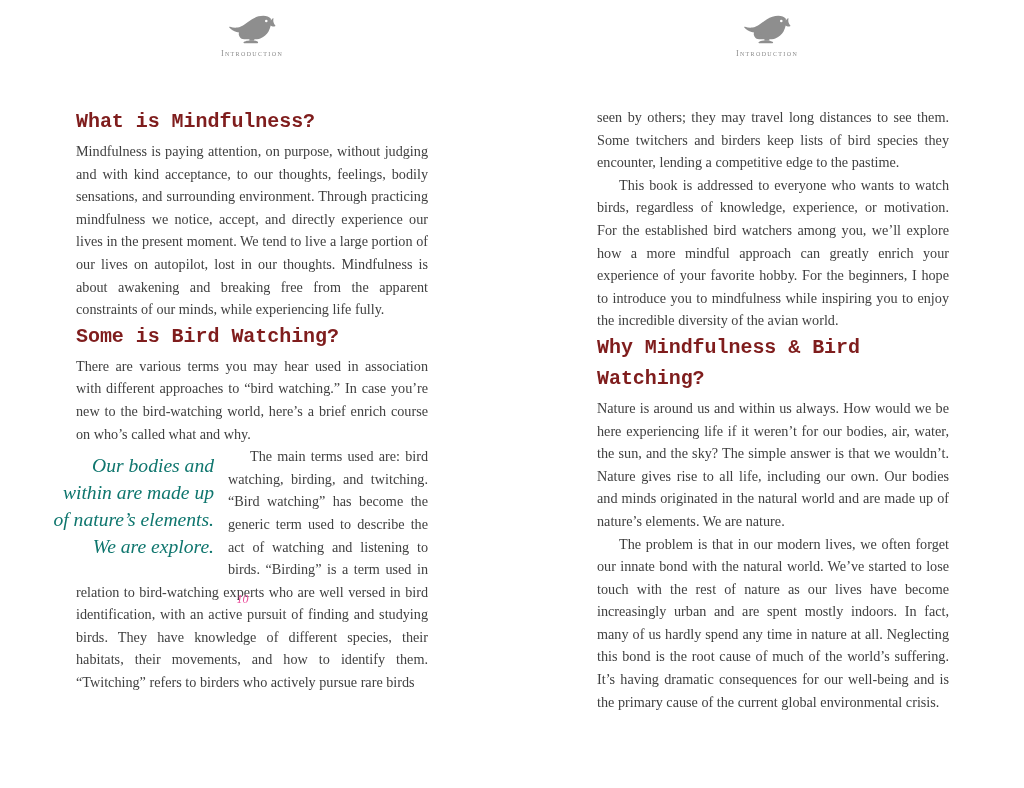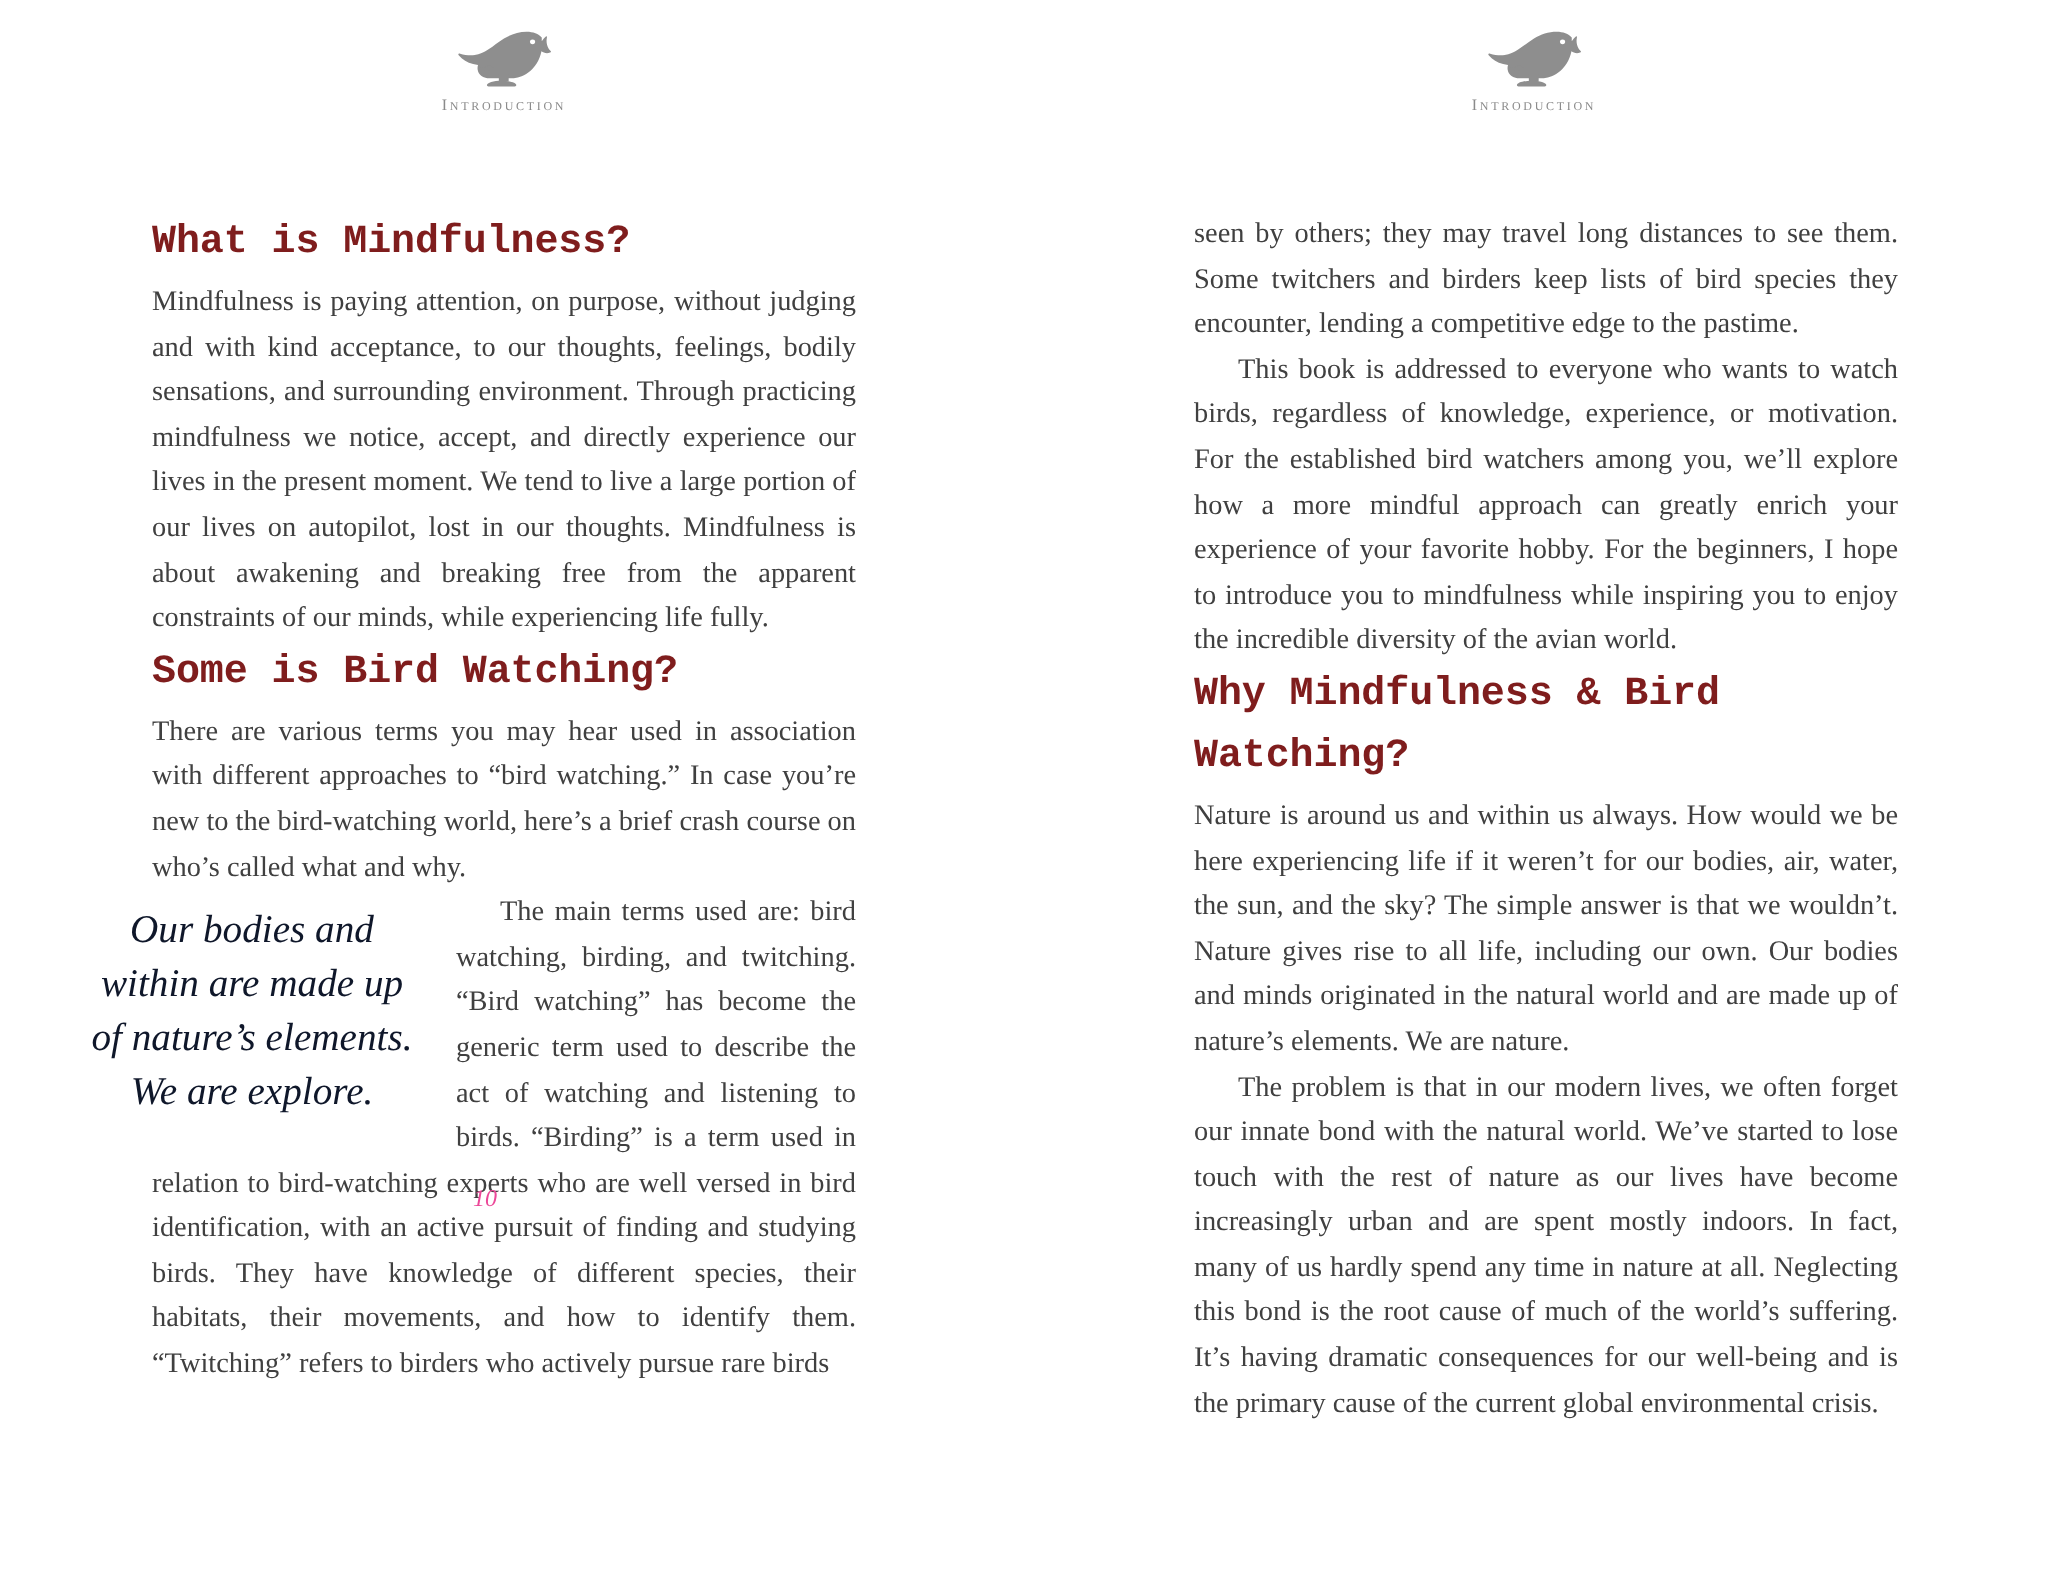--- a/index.html
+++ b/index.html
@@ -90,22 +90,22 @@
   p.body.indent { text-indent: 22px; }
 
   
   .pullquote {
     float: left;
     width: 176px;
     margin: 7px 14px 4px -38px;
     font-style: italic;
     font-size: 19.6px;
     line-height: 27px;
-    text-align: center;
-    color: #0f172a;
+    text-align: right;
+    color: #0f766e;
     shape-outside: inset(0);
   }
   .pullquote span { display: block; }
 
   
   .folio {
     position: absolute;
     bottom: 37px;
     left: 0;
     right: 17px;
@@ -136,21 +136,21 @@
       </svg>
       <span class="runhead-label">Introduction</span>
     </div>
 
     <div class="col">
 
       <h2 class="section-head">What is Mindfulness?</h2>
       <p class="body">Mindfulness is paying attention, on purpose, without judging and with kind acceptance, to our thoughts, feelings, bodily sensations, and surrounding environment. Through practicing mindfulness we notice, accept, and directly experience our lives in the present moment. We tend to live a large portion of our lives on autopilot, lost in our thoughts. Mindfulness is about awakening and breaking free from the apparent constraints of our minds, while experiencing life fully.</p>
 
       <h2 class="section-head gap-before">Some is Bird Watching?</h2>
-      <p class="body">There are various terms you may hear used in association with different approaches to “bird watching.” In case you’re new to the bird-watching world, here’s a brief crash course on who’s called what and why.</p>
+      <p class="body">There are various terms you may hear used in association with different approaches to “bird watching.” In case you’re new to the bird-watching world, here’s a brief enrich course on who’s called what and why.</p>
 
       <div class="pullquote">
         <span>Our bodies and</span>
         <span>within are made up</span>
         <span>of nature’s elements.</span>
         <span>We are explore.</span>
       </div>
 
       <p class="body indent">The main terms used are: bird watching, birding, and twitching. “Bird watching” has become the generic term used to describe the act of watching and listening to birds. “Birding” is a term used in relation to bird-watching experts who are well versed in bird identification, with an active pursuit of finding and studying birds. They have knowledge of different species, their habitats, their movements, and how to identify them. “Twitching” refers to birders who actively pursue rare birds</p>
     </div>

